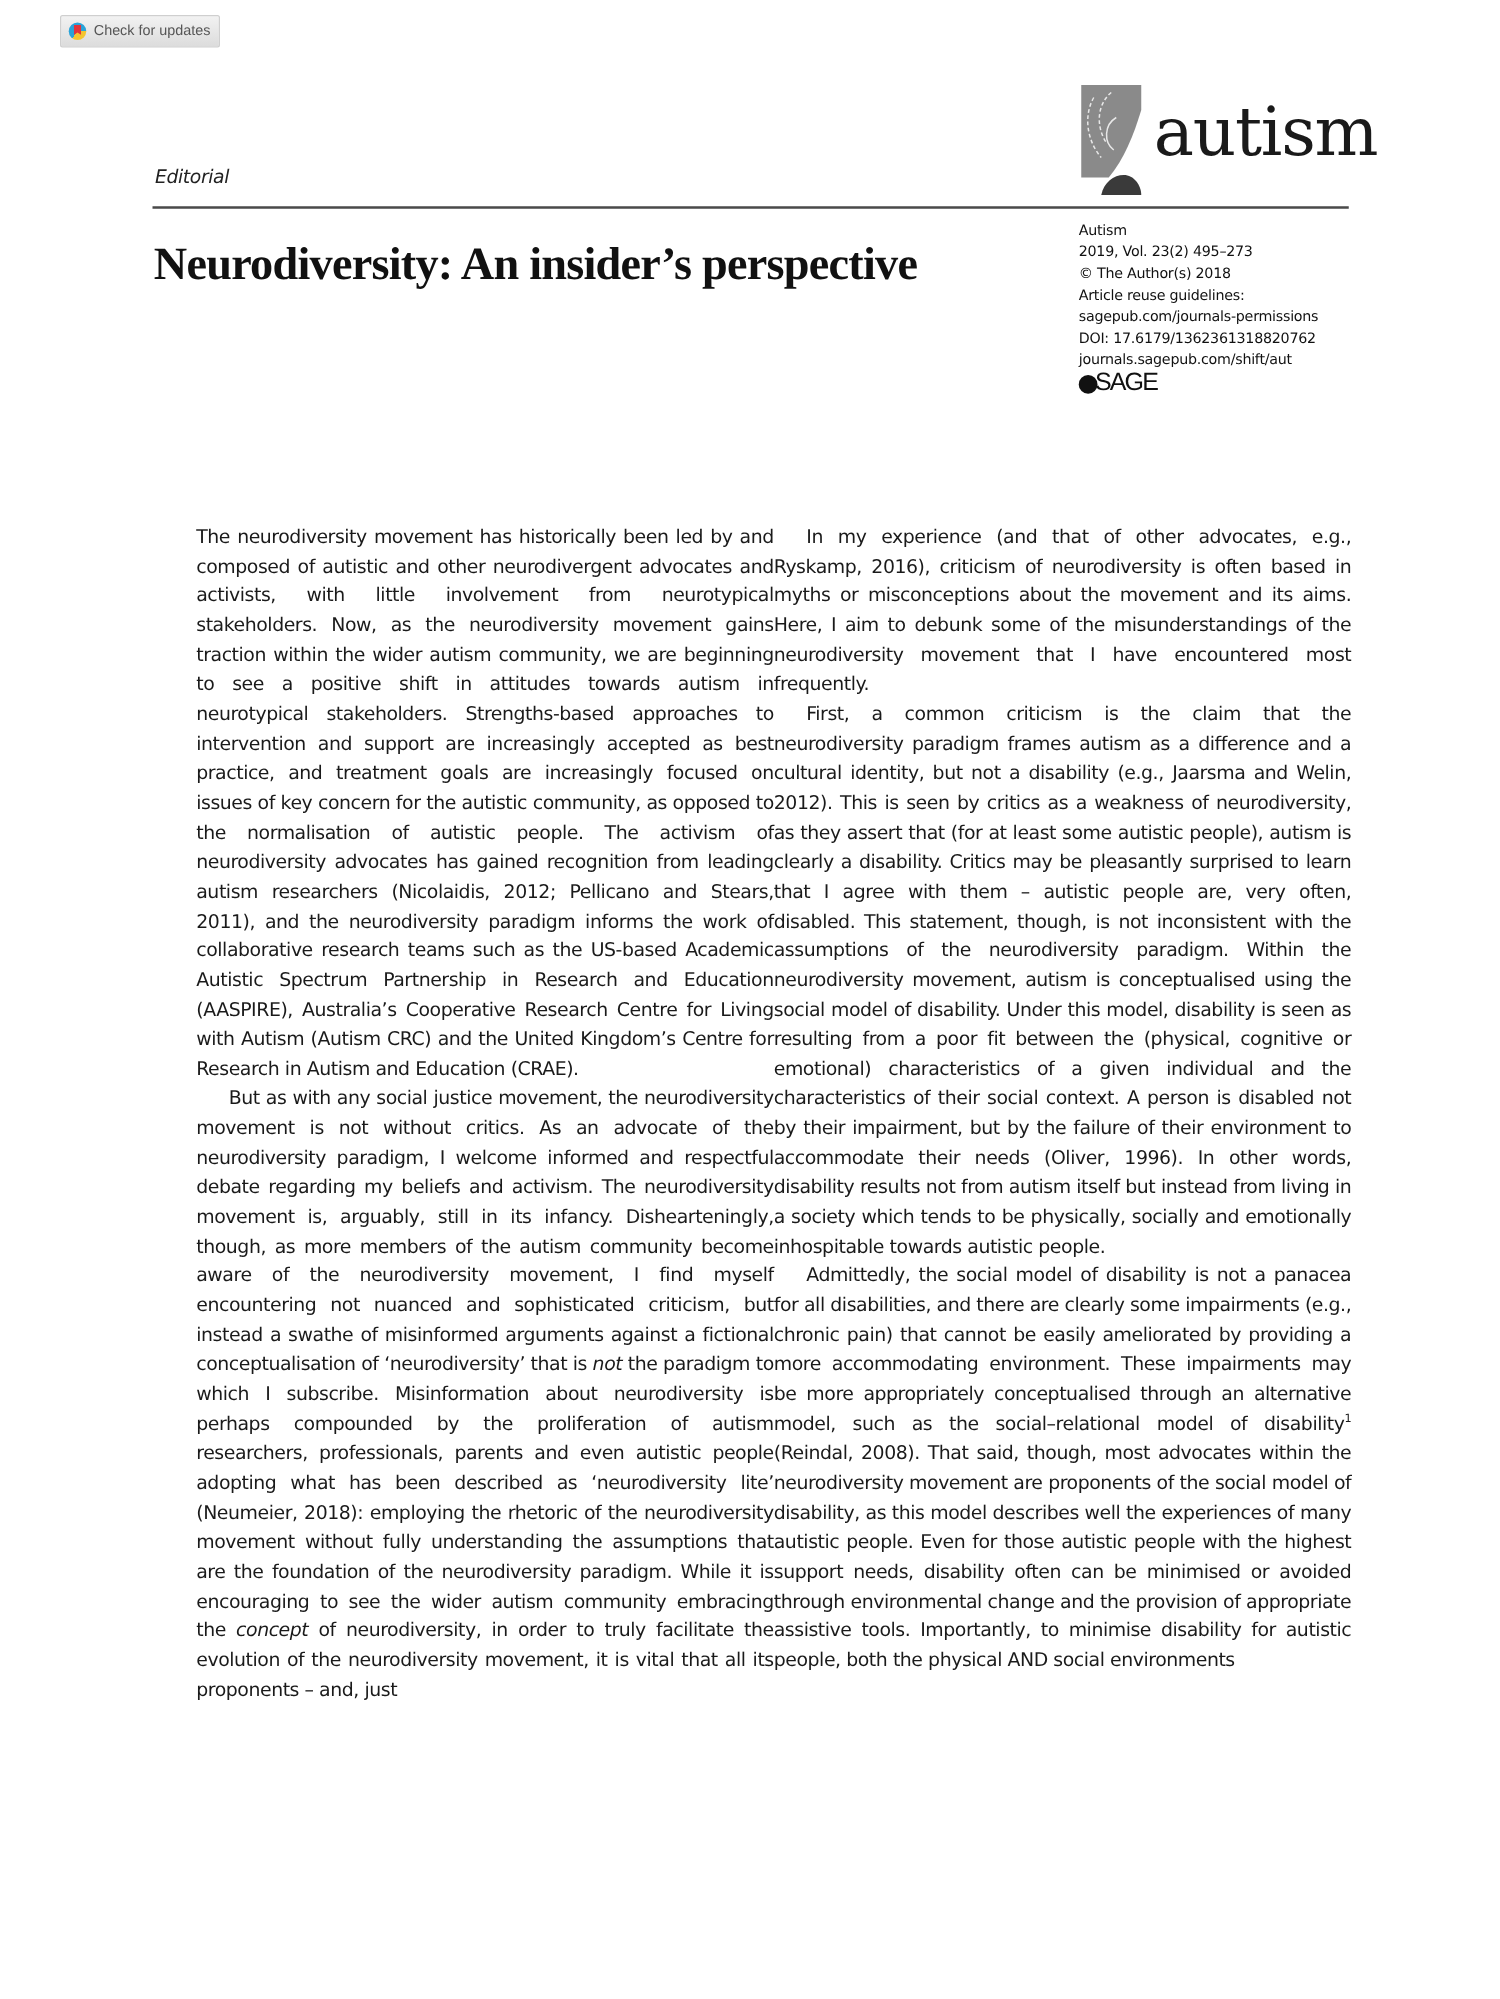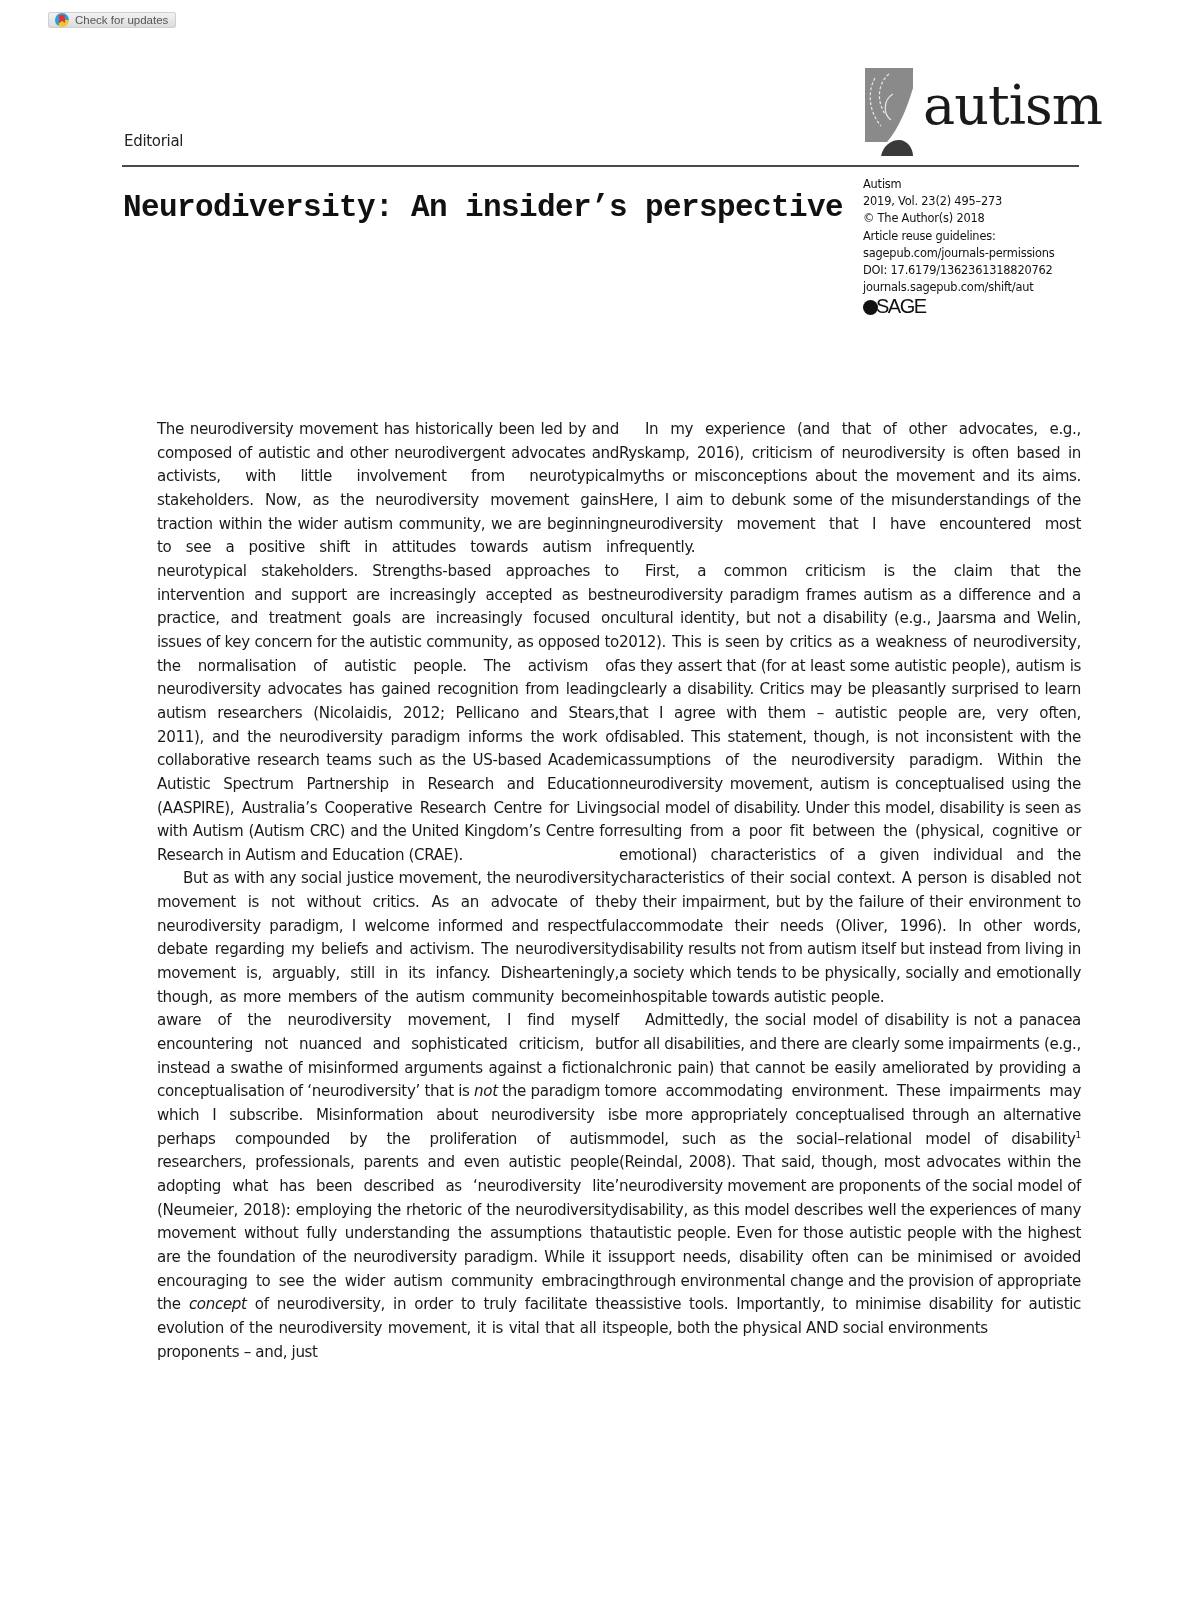--- a/index.html
+++ b/index.html
@@ -1,35 +1,35 @@
 <!DOCTYPE html>
 <html><head>
   <meta charset="utf-8">
   <style>
     html, body { margin: 0; padding: 0; background: #ffffff; }
     body { width: 1200px; height: 1599px; position: relative; overflow: hidden; font-family: "DejaVu Sans", sans-serif; color: #111; }
     .updates-btn {
-      position: absolute; left: 48px; top: 12px; width: 128px; height: 16px;
+      position: absolute; left: 48px; top: 12px; width: 128px; height: 26px;
       background: linear-gradient(#f2f2f2, #dcdcdc); border: 1px solid #cfcfcf; border-radius: 2px;
       display: flex; align-items: center; gap: 6px; padding-left: 6px; box-sizing: border-box;
       font-family: "Liberation Sans", sans-serif; font-size: 11.5px; color: #555; cursor: pointer;
     }
     .updates-icon { width: 14px; height: 14px; border-radius: 50%; position: relative;
       background: conic-gradient(#29a3d9 0 25%, #f4c430 25% 60%, #29a3d9 60% 100%); }
     .updates-icon::after { content: ""; position: absolute; left: 4px; top: 2px; width: 6px; height: 8px;
       background: #e2333b; clip-path: polygon(0 0, 100% 0, 100% 100%, 50% 75%, 0 100%); }
 
-    .section-label { position: absolute; left: 124px; top: 132px; font-size: 15px; color: #222; font-family: "DejaVu Sans", sans-serif; letter-spacing: -0.3px; }
+    .section-label { position: absolute; left: 124px; top: 132px; font-style: italic; font-size: 15px; color: #222; font-family: "DejaVu Sans", sans-serif; letter-spacing: -0.3px; }
     .rule { position: absolute; left: 122px; top: 165px; width: 957px; height: 2px; background: #4a4a4a; }
 
     .logo { position: absolute; left: 863px; top: 68px; width: 216px; height: 88px; }
     .logo-mark { position: absolute; left: 0; top: 0; width: 52px; height: 88px; }
     .logo-word { position: absolute; left: 60px; top: 8px; font-family: "DejaVu Serif", serif; font-size: 54px; color: #1a1a1a; letter-spacing: -1px; line-height: 60px; }
 
-    .title { position: absolute; left: 123px; top: 190px; font-family: Liberation Mono, monospace; font-weight: bold; font-size: 31px; letter-spacing: -0.6px; color: #111; }
+    .title { position: absolute; left: 123px; top: 190px; font-family: Liberation Serif, serif; font-weight: bold; font-size: 37px; letter-spacing: -0.6px; color: #111; }
 
     .meta { position: absolute; left: 863px; top: 176px; font-family: "DejaVu Sans", sans-serif; font-size: 11.4px; line-height: 17.2px; color: #111; letter-spacing: -0.2px; }
     .meta div { white-space: nowrap; }
     .sage { margin-top: 2px; font-family: "Liberation Sans", sans-serif; font-weight: normal; font-size: 20px; letter-spacing: -1.5px; display: flex; align-items: center; }
     .sage-dot { display: inline-block; width: 15px; height: 15px; background: #111; border-radius: 50%; margin-right: -2px; }
 
     .col { position: absolute; top: 418px; width: 462px; font-family: "DejaVu Sans", sans-serif; font-size: 15.1px; line-height: 23.65px; text-align: justify; color: #1a1a1a; letter-spacing: -0.35px; }
     .col p { margin: 0; }
     .col p.indent { text-indent: 26px; }
     .col1 { left: 124px; margin-left: 33px; }

